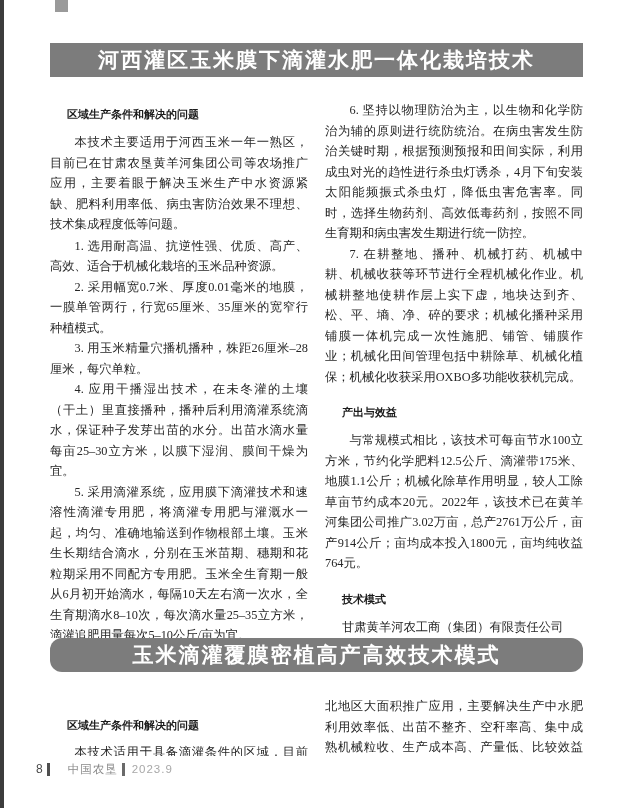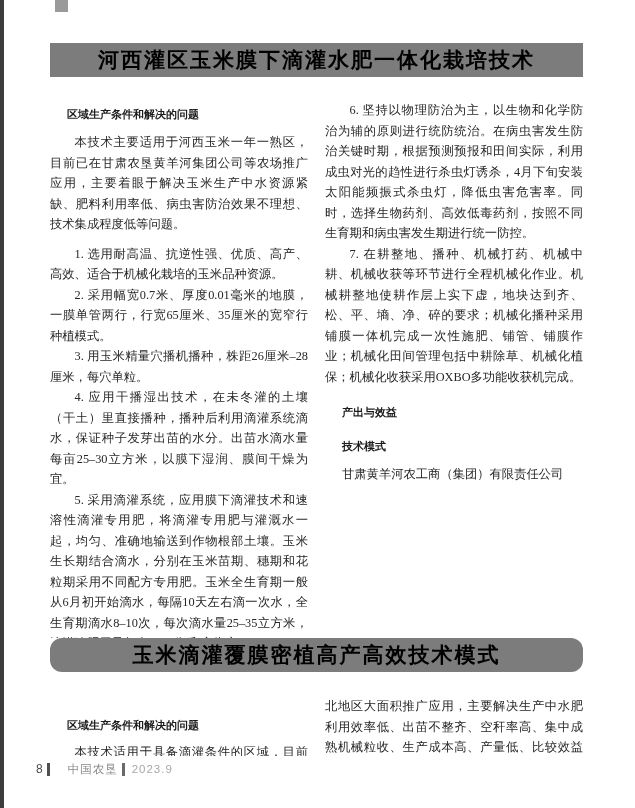--- a/index.html
+++ b/index.html
@@ -21,21 +21,21 @@
     position:absolute;left:0;top:0;width:4px;height:808px;
     background:var(--page-edge);
   }
   .scan-artifact{
     position:absolute;left:55px;top:0;width:13px;height:12px;
     background:#9a9a9a;
   }
   .title-bar{
     position:absolute;left:50px;width:533px;height:34px;
     background:var(--title-bar);
-    color:#000000;
+    color:#ffffff;
     font-family:"Liberation Sans", sans-serif;
     font-weight:bold;
     font-size:21px;
     letter-spacing:2px;
     display:flex;align-items:center;justify-content:center;
     white-space:nowrap;
   }
   #title-bar-1{top:43px;}
   #title-bar-2{top:638px;border-radius:12px;}
   .columns{
@@ -61,21 +61,21 @@
     text-align:justify;
     margin:0;
     text-indent:2em;
     color:var(--body-text);
   }
   p.noindent{text-indent:0;}
   
   #a1-h1{margin-top:12px;}
   #a1-p1{margin-top:9px;}
   #a1-h2{margin-top:15px;}
-  #a1-sec2{margin-top:9px;}
+  #a1-sec2{margin-top:1px;}
   #a1-p6{margin-top:7px;}
   #a1-h3{margin-top:16px;}
   #a1-p8{margin-top:9px;}
   #a1-h4{margin-top:16px;}
   .unit-line{
     font-size:12.3px;line-height:23px;margin:0;padding-left:17px;
     text-align:left;
   }
   #a1-unit1{margin-top:8px;}
   
@@ -113,20 +113,21 @@
       <p class="body">2. 采用幅宽0.7米、厚度0.01毫米的地膜，一膜单管两行，行宽65厘米、35厘米的宽窄行种植模式。</p>
       <p class="body">3. 用玉米精量穴播机播种，株距26厘米–28厘米，每穴单粒。</p>
       <p class="body">4. 应用干播湿出技术，在未冬灌的土壤（干土）里直接播种，播种后利用滴灌系统滴水，保证种子发芽出苗的水分。出苗水滴水量每亩25–30立方米，以膜下湿润、膜间干燥为宜。</p>
       <p class="body">5. 采用滴灌系统，应用膜下滴灌技术和速溶性滴灌专用肥，将滴灌专用肥与灌溉水一起，均匀、准确地输送到作物根部土壤。玉米生长期结合滴水，分别在玉米苗期、穗期和花粒期采用不同配方专用肥。玉米全生育期一般从6月初开始滴水，每隔10天左右滴一次水，全生育期滴水8–10次，每次滴水量25–35立方米，滴灌追肥用量每次5–10公斤/亩为宜。</p>
     </div>
   </div>
   <div class="col">
     <p class="body" id="a1-p6">6. 坚持以物理防治为主，以生物和化学防治为辅的原则进行统防统治。在病虫害发生防治关键时期，根据预测预报和田间实际，利用成虫对光的趋性进行杀虫灯诱杀，4月下旬安装太阳能频振式杀虫灯，降低虫害危害率。同时，选择生物药剂、高效低毒药剂，按照不同生育期和病虫害发生期进行统一防控。</p>
     <p class="body">7. 在耕整地、播种、机械打药、机械中耕、机械收获等环节进行全程机械化作业。机械耕整地使耕作层上实下虚，地块达到齐、松、平、墒、净、碎的要求；机械化播种采用铺膜一体机完成一次性施肥、铺管、铺膜作业；机械化田间管理包括中耕除草、机械化植保；机械化收获采用OXBO多功能收获机完成。</p>
     <h3 class="sec" id="a1-h3">产出与效益</h3>
+    <p class="body" id="a1-p8">与常规模式相比，该技术可每亩节水100立方米，节约化学肥料12.5公斤、滴灌带175米、地膜1.1公斤；机械化除草作用明显，较人工除草亩节约成本20元。2022年，该技术已在黄羊河集团公司推广3.02万亩，总产2761万公斤，亩产914公斤；亩均成本投入1800元，亩均纯收益764元。</p>
     <h3 class="sec" id="a1-h4">技术模式</h3>
     <p class="unit-line" id="a1-unit1">甘肃黄羊河农工商（集团）有限责任公司</p>
 
   </div>
 </div>
 
 <div class="title-bar" id="title-bar-2">
   <span>玉米滴灌覆膜密植高产高效技术模式</span>
 </div>
 

